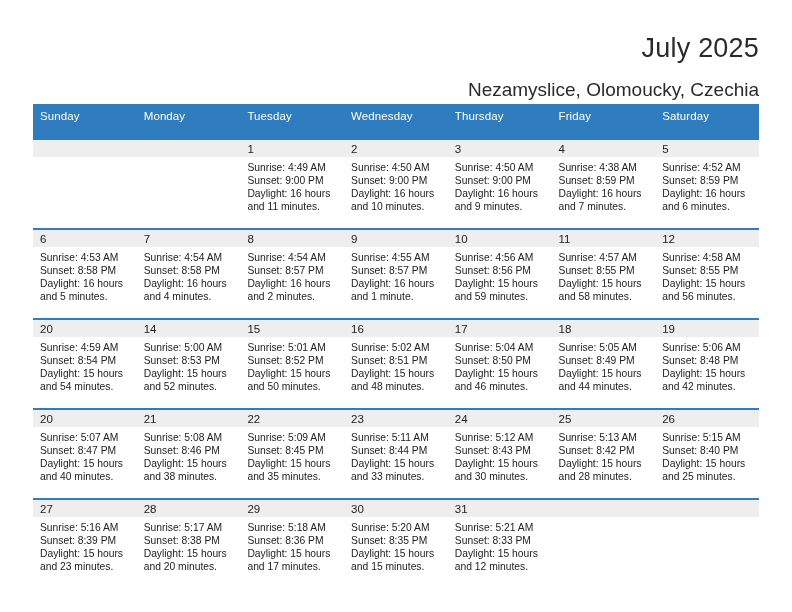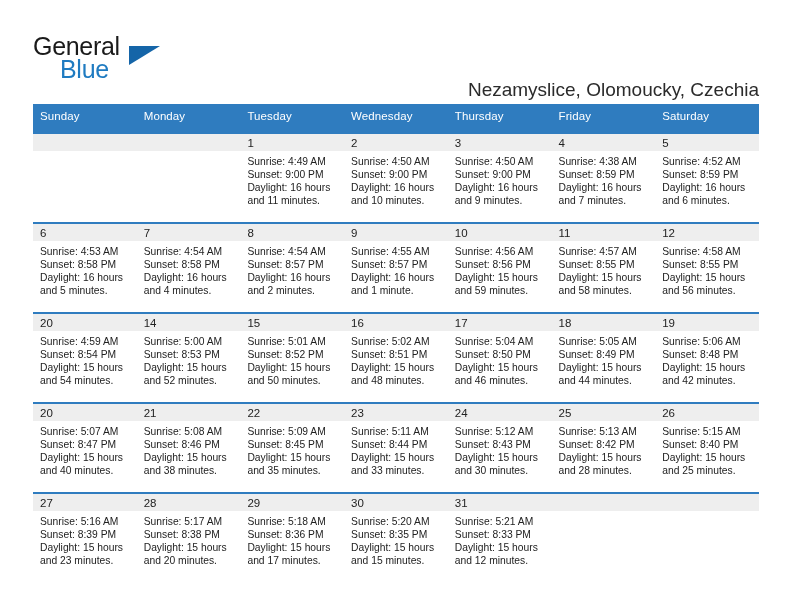--- a/index.html
+++ b/index.html
@@ -97,21 +97,21 @@
     table-layout: fixed;
   }
   .calendar col { width: 103.71px; }
 
   thead th {
     background: #2f7cbf;
     color: #ffffff;
     font-size: 11.5px;
     font-weight: normal;
     text-align: left;
-    padding: 6px 0 12px 7px;
+    padding: 6px 0 18px 7px;
     height: 23px;
     vertical-align: middle;
     letter-spacing: 0.1px;
   }
 
   tbody td {
     vertical-align: top;
     padding: 0;
     border-top: 2px solid #2f7cbf;
     height: 88px;
@@ -143,26 +143,22 @@
   }
   .details div { white-space: nowrap; }
 </style>
 </head>
 <body>
 
 <div class="page">
 
   <div class="topbar">
 
-    <div class="brand">
-      <span class="brand-general">General</span>
-      <span class="brand-tri"></span>
-      <span class="brand-blue">Blue</span>
-    </div>
-
+
+    <div class="title">July 2025</div>
     <div class="subtitle">Nezamyslice, Olomoucky, Czechia</div>
   </div>
 
   <table class="calendar">
     <colgroup>
       <col>
         <col>
         <col>
         <col>
         <col>

